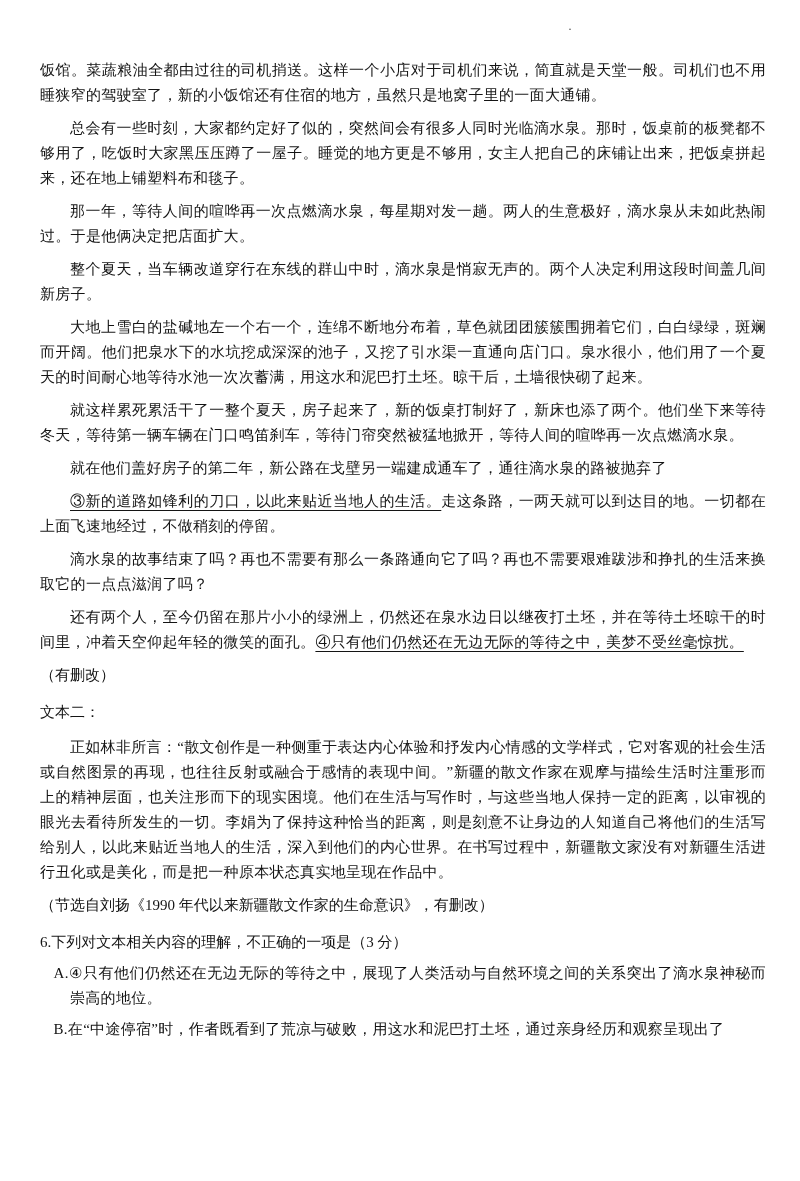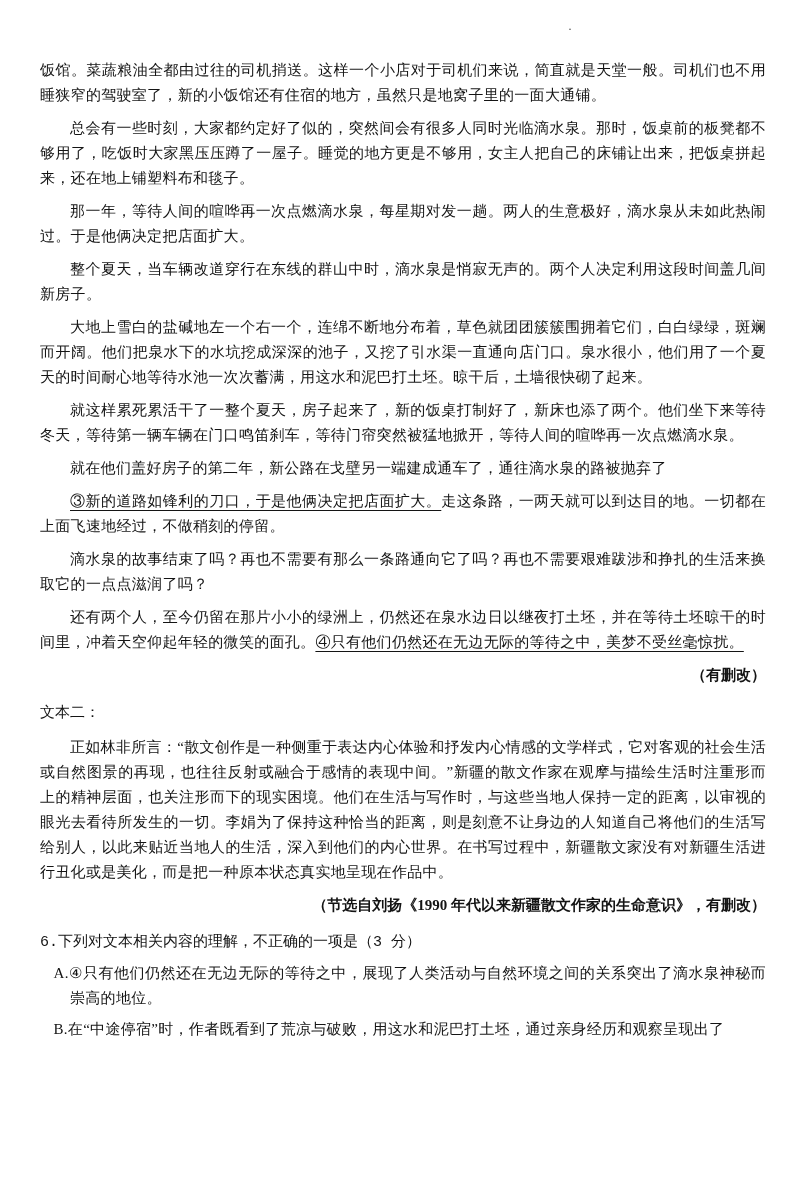--- a/index.html
+++ b/index.html
@@ -26,31 +26,28 @@
     letter-spacing:0.3px;
   }
   .para.noindent { text-indent:0; }
   .u {
     text-decoration:underline;
     text-underline-offset:4px;
   }
   .attribution {
     margin:2px 0 12px 0;
     line-height:25px;
-    text-align:right;
-    font-weight:bold;
   }
   .section-label {
     margin:4px 0 10px 0;
     line-height:25px;
   }
   .stem {
     margin:6px 0 6px 0;
     line-height:25px;
-    font-family:Liberation Mono, monospace;
   }
   .option {
     margin:4px 0 6px 0.9em;
     padding-left:1.1em;
     text-indent:-1.1em;
     line-height:25px;
     text-align:justify;
     letter-spacing:0.3px;
   }
 </style>
@@ -62,21 +59,21 @@
 
   <section>
     <div id="p1-paras">
         <p class="para noindent"><span>饭馆。菜蔬粮油全都由过往的司机捎送。这样一个小店对于司机们来说，简直就是天堂一般。司机们也不用睡狭窄的驾驶室了，新的小饭馆还有住宿的地方，虽然只是地窝子里的一面大通铺。</span></p>
         <p class="para"><span>总会有一些时刻，大家都约定好了似的，突然间会有很多人同时光临滴水泉。那时，饭桌前的板凳都不够用了，吃饭时大家黑压压蹲了一屋子。睡觉的地方更是不够用，女主人把自己的床铺让出来，把饭桌拼起来，还在地上铺塑料布和毯子。</span></p>
         <p class="para"><span>那一年，等待人间的喧哗再一次点燃滴水泉，每星期对发一趟。两人的生意极好，滴水泉从未如此热闹过。于是他俩决定把店面扩大。</span></p>
         <p class="para"><span>整个夏天，当车辆改道穿行在东线的群山中时，滴水泉是悄寂无声的。两个人决定利用这段时间盖几间新房子。</span></p>
         <p class="para"><span>大地上雪白的盐碱地左一个右一个，连绵不断地分布着，草色就团团簇簇围拥着它们，白白绿绿，斑斓而开阔。他们把泉水下的水坑挖成深深的池子，又挖了引水渠一直通向店门口。泉水很小，他们用了一个夏天的时间耐心地等待水池一次次蓄满，用这水和泥巴打土坯。晾干后，土墙很快砌了起来。</span></p>
         <p class="para"><span>就这样累死累活干了一整个夏天，房子起来了，新的饭桌打制好了，新床也添了两个。他们坐下来等待冬天，等待第一辆车辆在门口鸣笛刹车，等待门帘突然被猛地掀开，等待人间的喧哗再一次点燃滴水泉。</span></p>
         <p class="para"><span>就在他们盖好房子的第二年，新公路在戈壁另一端建成通车了，通往滴水泉的路被抛弃了</span></p>
-        <p class="para"><span class="u">③新的道路如锋利的刀口，于是他俩决定把店面扩大。</span><span>走这条路，一两天就可以到达目的地。一切都在上面飞速地经过，不做稍刻的停留。</span></p>
+        <p class="para"><span class="u">③新的道路如锋利的刀口，以此来贴近当地人的生活。</span><span>走这条路，一两天就可以到达目的地。一切都在上面飞速地经过，不做稍刻的停留。</span></p>
         <p class="para"><span>滴水泉的故事结束了吗？再也不需要有那么一条路通向它了吗？再也不需要艰难跋涉和挣扎的生活来换取它的一点点滋润了吗？</span></p>
         <p class="para"><span>还有两个人，至今仍留在那片小小的绿洲上，仍然还在泉水边日以继夜打土坯，并在等待土坯晾干的时间里，冲着天空仰起年轻的微笑的面孔。</span><span class="u">④只有他们仍然还在无边无际的等待之中，美梦不受丝毫惊扰。</span></p>
       </div>
     <p class="attribution">（有删改）</p>
   </section>
 
   <section>
     <p class="section-label">文本二：</p>
     <div id="p2-paras">
         <p class="para"><span>正如林非所言：“散文创作是一种侧重于表达内心体验和抒发内心情感的文学样式，它对客观的社会生活或自然图景的再现，也往往反射或融合于感情的表现中间。”新疆的散文作家在观摩与描绘生活时注重形而上的精神层面，也关注形而下的现实困境。他们在生活与写作时，与这些当地人保持一定的距离，以审视的眼光去看待所发生的一切。李娟为了保持这种恰当的距离，则是刻意不让身边的人知道自己将他们的生活写给别人，以此来贴近当地人的生活，深入到他们的内心世界。在书写过程中，新疆散文家没有对新疆生活进行丑化或是美化，而是把一种原本状态真实地呈现在作品中。</span></p>

